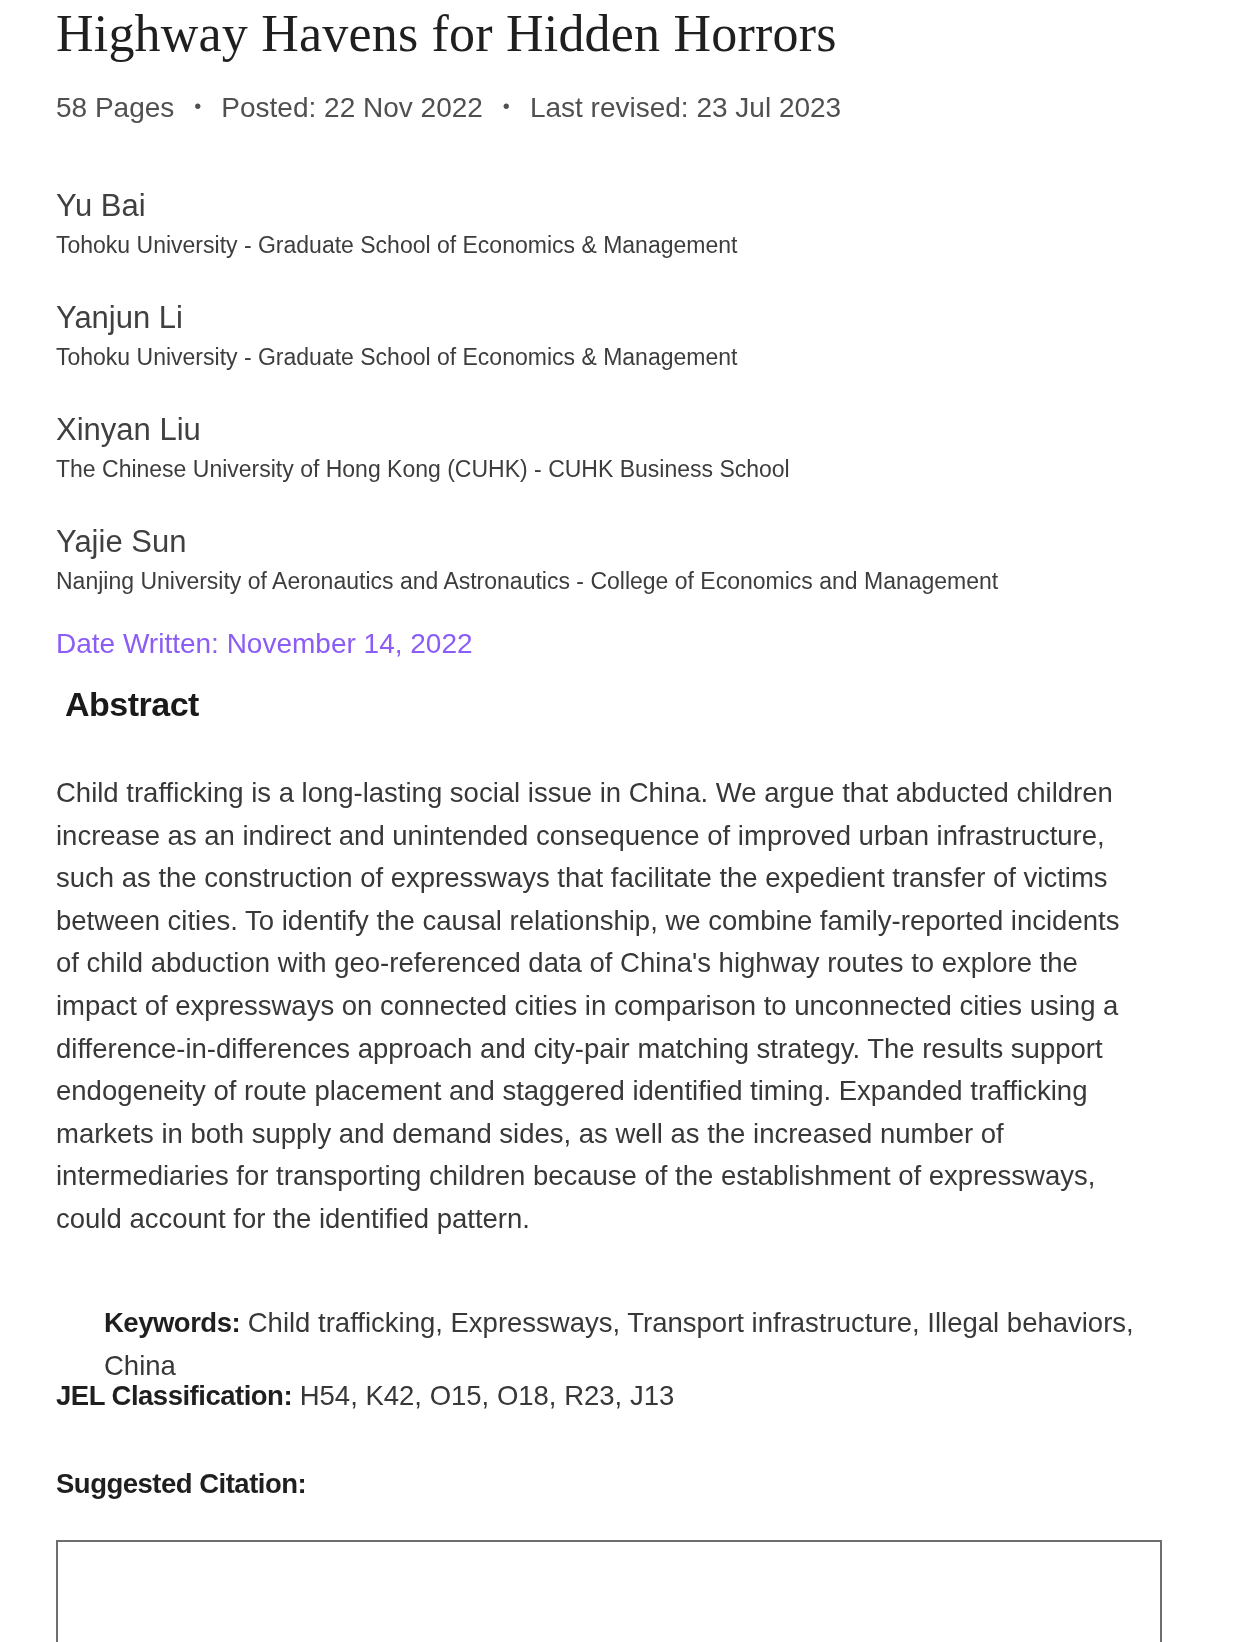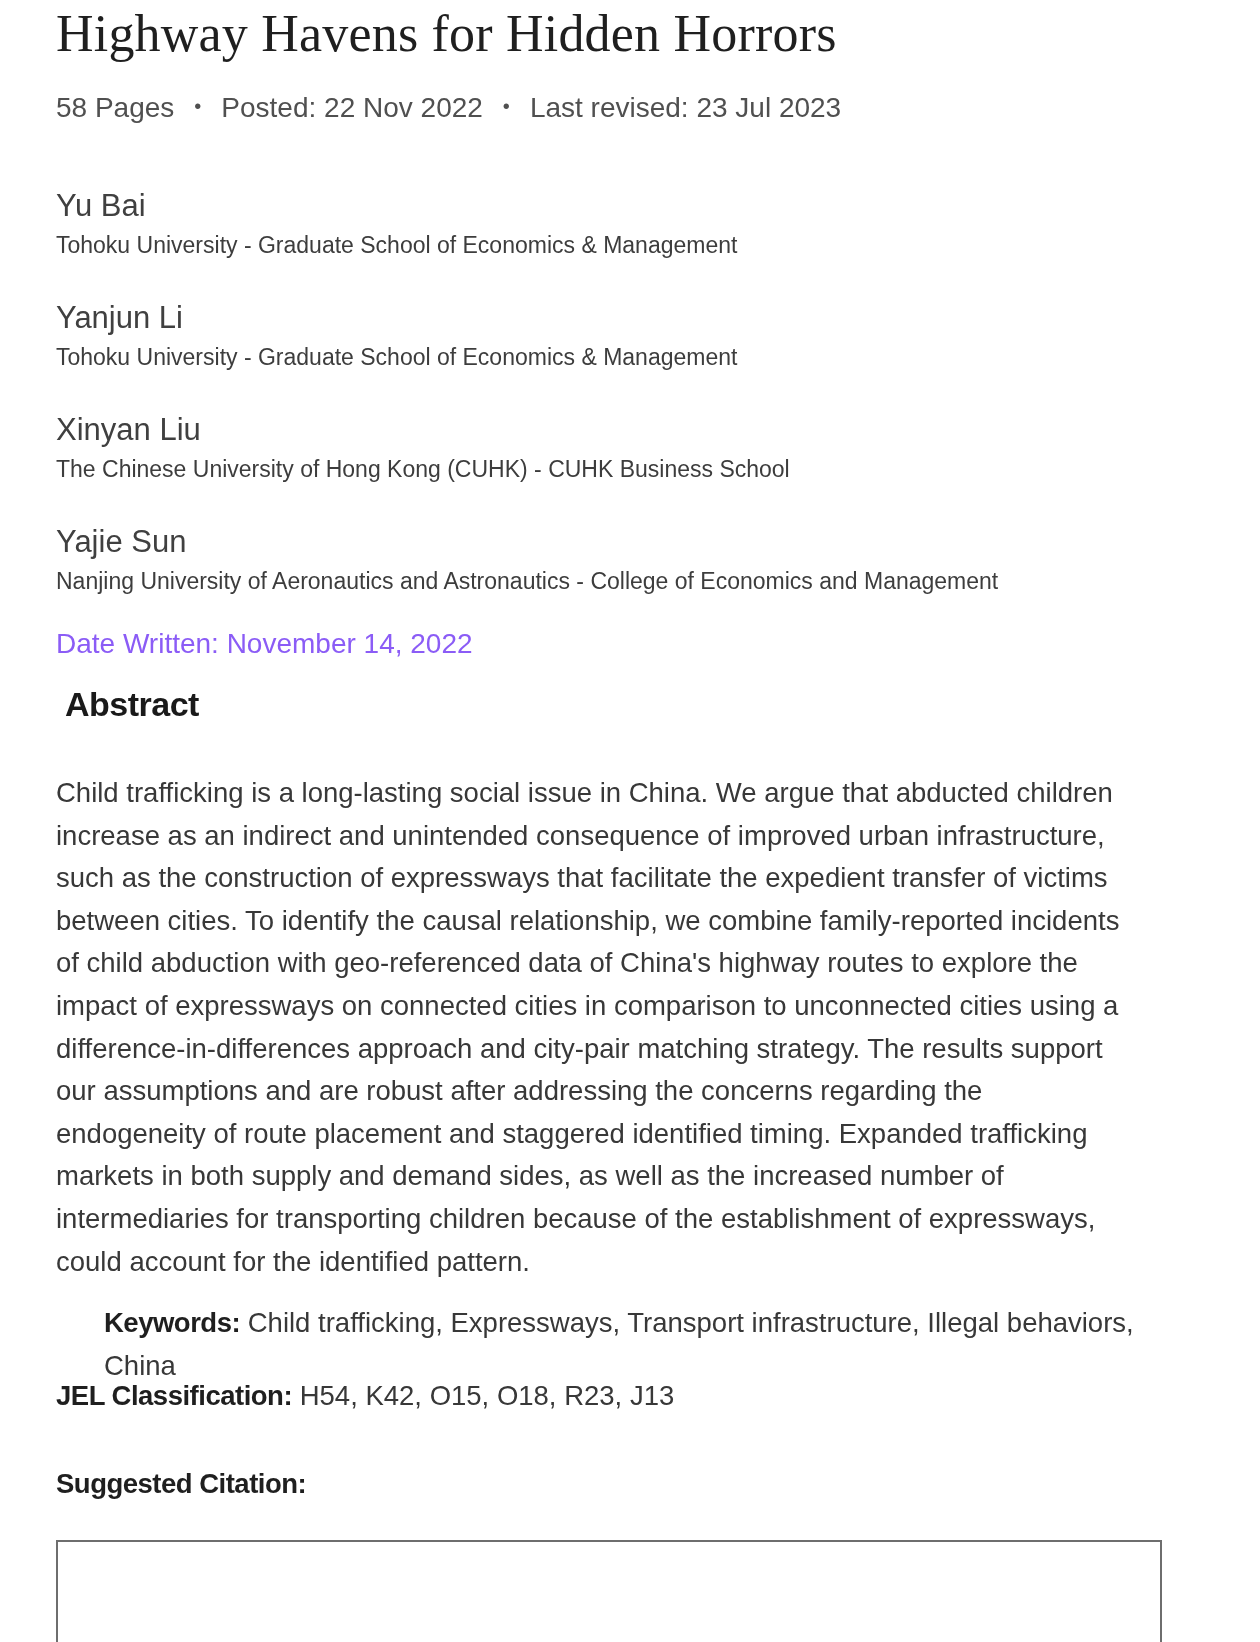--- a/index.html
+++ b/index.html
@@ -177,21 +177,20 @@
   <h2 class="abstract-heading">Abstract</h2>
 
   <div class="abstract-body">
     <span class="line">Child trafficking is a long-lasting social issue in China. We argue that abducted children</span>
     <span class="line">increase as an indirect and unintended consequence of improved urban infrastructure,</span>
     <span class="line">such as the construction of expressways that facilitate the expedient transfer of victims</span>
     <span class="line">between cities. To identify the causal relationship, we combine family-reported incidents</span>
     <span class="line">of child abduction with geo-referenced data of China's highway routes to explore the</span>
     <span class="line">impact of expressways on connected cities in comparison to unconnected cities using a</span>
     <span class="line">difference-in-differences approach and city-pair matching strategy. The results support</span>
-    <span class="line">our assumptions and are robust after addressing the concerns regarding the</span>
     <span class="line">endogeneity of route placement and staggered identified timing. Expanded trafficking</span>
     <span class="line">markets in both supply and demand sides, as well as the increased number of</span>
     <span class="line">intermediaries for transporting children because of the establishment of expressways,</span>
     <span class="line">could account for the identified pattern.</span>
   </div>
 
   <div class="keywords">
     <span class="line"><span class="label-bold">Keywords:</span><span> Child trafficking, Expressways, Transport infrastructure, Illegal behaviors,</span></span>
     <span class="line">China</span>
   </div>

